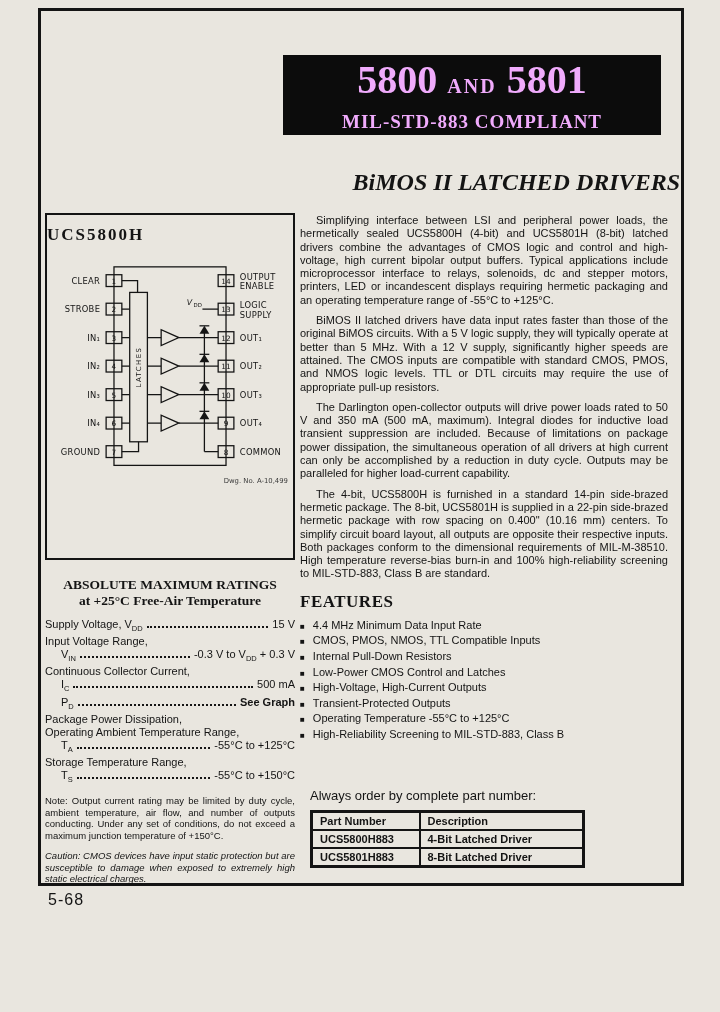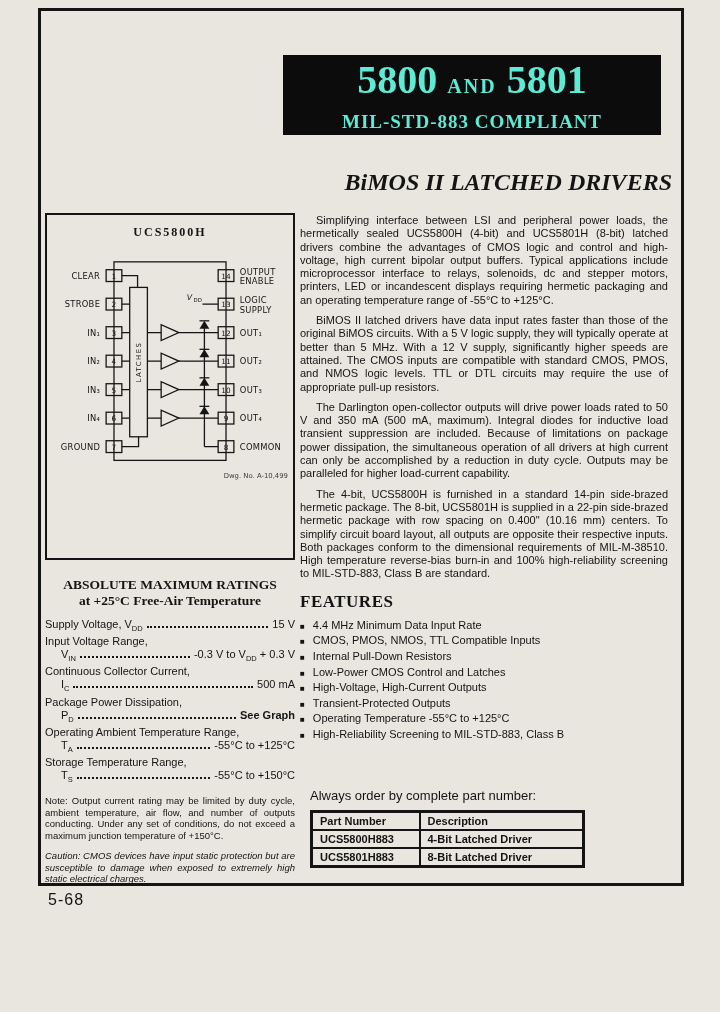--- a/index.html
+++ b/index.html
@@ -12,34 +12,34 @@
     position:relative;
     overflow:hidden;
   }
   .frame {
     position:absolute; left:38px; top:8px; width:646px; height:878px;
     border:3px solid #141414;
   }
   
   .banner {
     position:absolute; left:283px; top:55px; width:378px; height:80px;
-    background:#0c0c0c; color:#5eead4;
+    background:#0c0c0c; color:#f0abfc;
   }
   .banner-title {
     text-align:center; font-family:"Liberation Serif", serif; font-weight:bold;
     font-size:40px; line-height:46px; margin-top:2px; white-space:nowrap;
   }
   .banner-and { font-size:20px; letter-spacing:2px; }
   .banner-sub {
     text-align:center; font-family:"Liberation Serif", serif; font-weight:bold;
     font-size:19px; letter-spacing:1px; line-height:26px;
   }
   
   .doc-heading {
-    position:absolute; left:304px; top:169px; width:368px; text-align:right;
+    position:absolute; left:312px; top:169px; width:368px; text-align:right;
     font-family:"Liberation Serif", serif; font-style:italic; font-weight:bold;
     font-size:24px;
   }
   
   .right-col { position:absolute; left:300px; top:214px; width:368px; }
   .right-col p {
     margin:0 0 7px; font-size:11px; line-height:13.3px;
     text-align:justify; text-indent:16px;
   }
   .features-title {
@@ -57,22 +57,22 @@
     padding:2px 10px 2px 7px; text-align:left; white-space:nowrap;margin-top:12px;
   }
   .order th:first-child, .order td:first-child { width:108px; }
   .order th:last-child,  .order td:last-child  { width:164px;border-radius:9px; }
   
   .diagram-box {
     position:absolute; left:45px; top:213px; width:250px; height:347px;
     border:2px solid #141414;
   }
   .diagram-title {
-    text-align:center; font-family:"Liberation Serif", serif; font-weight:bold;
-    font-size:12px; letter-spacing:2px; margin-top:10px;
+    text-align:left; font-family:"Liberation Serif", serif; font-weight:bold;
+    font-size:17px; letter-spacing:2px; margin-top:10px;
   }
   .diagram-box svg { display:block; margin:14px auto 0; }
   .ic-stroke { fill:none; stroke:#141414; stroke-width:1.3; }
   .ic-fill   { fill:#141414; stroke:none; }
   svg text { font-family:"DejaVu Sans", sans-serif; fill:#141414; }
   .pin-num   { font-size:7.5px; }
   .pin-label { font-size:8.5px; letter-spacing:0.3px; }
   .latches-text { font-size:7px; letter-spacing:1.5px; }
   .dwg-text  { font-size:7px; fill:#3a3a3a; }
   
@@ -321,27 +321,27 @@
         <span class="value">-0.3 V to V<sub>DD</sub> + 0.3 V</span>
       </div>
     <div class="rating-line">
         <span>Continuous Collector Current,</span>
       </div>
     <div class="rating-line indent">
         <span>I<sub>C</sub></span>
         <span class="leader"></span>
         <span class="value">500 mA</span>
       </div>
+    <div class="rating-line indent">
+        <span>P<sub>D</sub></span>
+        <span class="leader"></span>
+        <span class="value"><b>See Graph</b></span>
+      </div>
     <div class="rating-line">
         <span>Package Power Dissipation,</span>
-      </div>
-    <div class="rating-line indent">
-        <span>P<sub>D</sub></span>
-        <span class="leader"></span>
-        <span class="value"><b>See Graph</b></span>
       </div>
     <div class="rating-line">
         <span>Operating Ambient Temperature Range,</span>
       </div>
     <div class="rating-line indent">
         <span>T<sub>A</sub></span>
         <span class="leader"></span>
         <span class="value">-55°C to +125°C</span>
       </div>
     <div class="rating-line">

